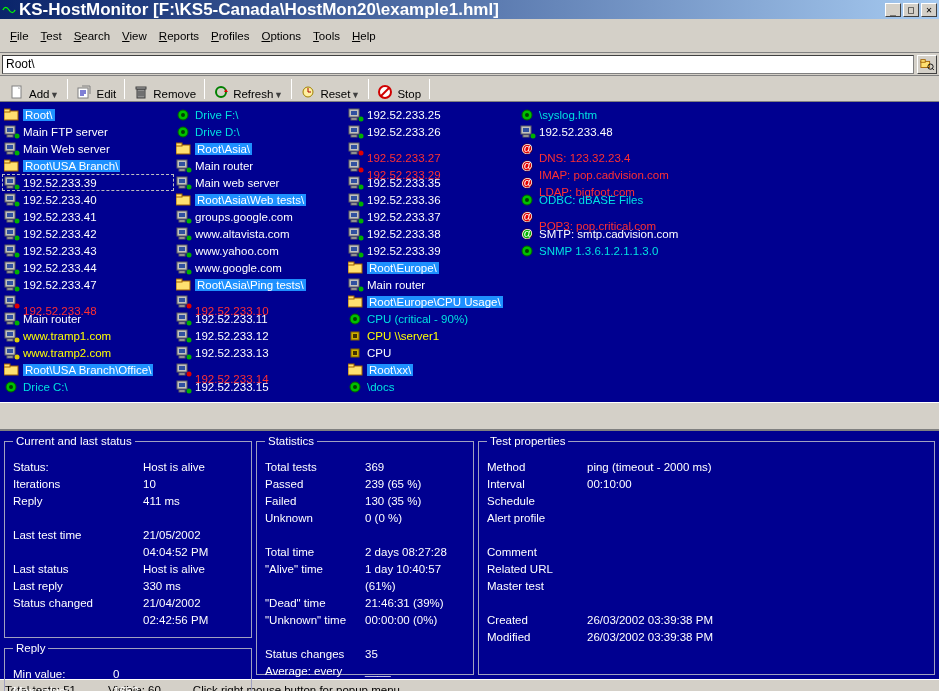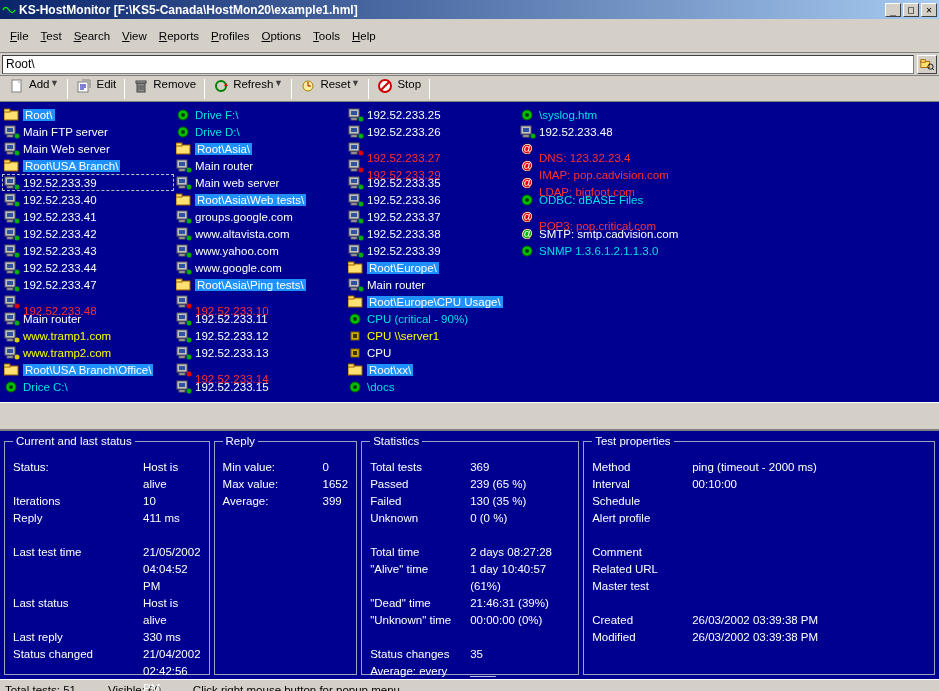--- a/index.html
+++ b/index.html
@@ -1,49 +1,49 @@
 <!DOCTYPE html>
 <html><head>
   <meta charset="utf-8">
   <style>
     * { margin: 0; padding: 0; box-sizing: border-box; font-family: "MS Sans Serif", Tahoma, Arial, sans-serif; font-size: 11.5px; }
     body { background: #d4d0c8; overflow: hidden; width: 939px; height: 691px; }
     .titlebar { background: linear-gradient(to right, #0a246a, #a6caf0); height: 19px; display: flex; align-items: center; padding: 0 2px; color: #fff; }
     .titlebar .icon { width: 14px; height: 14px; margin-right: 3px; }
-    .titlebar .title { flex: 1; font-weight: bold; font-size: 12px;}
+    .titlebar .title { flex: 1; font-weight: bold; font-size: 17px;}
     .winbtn { width: 16px; height: 14px; background: #d4d0c8; border: 1px solid #fff; border-right-color:#404040; border-bottom-color:#404040; margin-left: 2px; display: flex; align-items: center; justify-content: center; color:#000; font-size:10px; font-family: monospace;}
     .menubar { background: #d4d0c8; height: 34px; display: flex; align-items: center; border-bottom: 1px solid #808080; padding-left: 4px; }
     .menuitem { padding: 1px 6px; cursor: default; }
     .menuitem u { text-decoration: underline;}
     .addrbar { background: #d4d0c8; height: 23px; display: flex; align-items: center; padding: 2px 2px; border-bottom: 1px solid #808080; }
     .addrinput { flex: 1; height: 19px; background: #fff; border: 1px solid #808080; border-top-color:#404040; border-left-color:#404040; padding: 0 3px; font-size: 12px;}
     .addrbtn { width: 20px; height: 19px; margin-left: 3px; border: 1px solid #fff; border-right-color:#404040; border-bottom-color:#404040; background:#d4d0c8; display:flex; align-items:center; justify-content:center;}
     .toolbar { background: #d4d0c8; height: 26px; display: flex; align-items: center; border-bottom: 1px solid #808080; padding: 0 3px;}
     .tbgroup { display: flex; align-items: center; height: 22px; }
-    .tbbtn { display: flex; align-items: flex-start; height: 22px; padding: 0 6px; cursor: default; }
+    .tbbtn { display: flex; align-items: flex-end; height: 22px; padding: 0 6px; cursor: default; }
     .tbicon { width: 16px; height: 16px; margin-right: 4px; display: inline-flex; align-items: center; justify-content: center;}
     .tbsep { width: 1px; height: 20px; background: #808080; margin: 0 2px; border-right:1px solid #fff;}
     .tbdd { width:10px; display:inline-flex; justify-content:center; font-size:9px; color:#404040;}
     .main { background: #000090; height: 300px; overflow: hidden; display: flex; padding: 4px 2px;}
     .column { flex: 0 0 172px; display: flex; flex-direction: column; }
     .item { display: flex; align-items: center; height: 17px; padding: 0 2px; cursor: default; color:#fff;}
     .item.folder .text { background: #1e90ff; color:#fff; padding: 0 2px;}
     .item .ico { width: 16px; height: 14px; margin-right: 3px; flex-shrink: 0;}
     .item.red .text{ color: #ff3030; margin-top: 18px; }
     .item.yellow .text{ color: #ffff00;}
     .item.cyan .text{ color: #00e0e0;}
     .item.normal .text{ color: #fff;}
     .item.dashed { border: 1px dashed #c0c0c0; height: 17px; padding: 0 1px;}
     .bottompanel { background: #000090; height: 250px; display: flex; padding: 4px; gap: 4px; border-top: 2px solid #808080;}
     .bottompanel fieldset { border: 1px solid #a0a0c0; flex:1; padding: 12px 8px 8px 8px; position: relative;}
     .bottompanel legend { color: #fff; padding: 0 3px; font-size: 11.5px;}
     .bottompanel .row { display:flex; color:#fff; line-height: 17px;}
     .bottompanel .lbl { width: 100px; flex-shrink:0;}
     .bottompanel .lblw { width: 130px; flex-shrink:0;}
-    .leftcol { display:flex; flex-direction:row; gap:4px; flex: 0 0 248px;}
+    .leftcol { display:flex; flex-direction:column; gap:4px; flex: 0 0 248px;}
     .leftcol fieldset{ flex:1;}
     .statusbar { height: 21px; background:#d4d0c8; border-top: 1px solid #fff; display:flex; align-items:center; padding: 0 5px; gap: 32px;}
     .filler { height: 27px; background:#d4d0c8; border-top:1px solid #fff;}
   </style>
 </head>
 <body>
 
 <div class="titlebar">
   <span class="icon">
     <svg viewBox="0 0 16 16">

